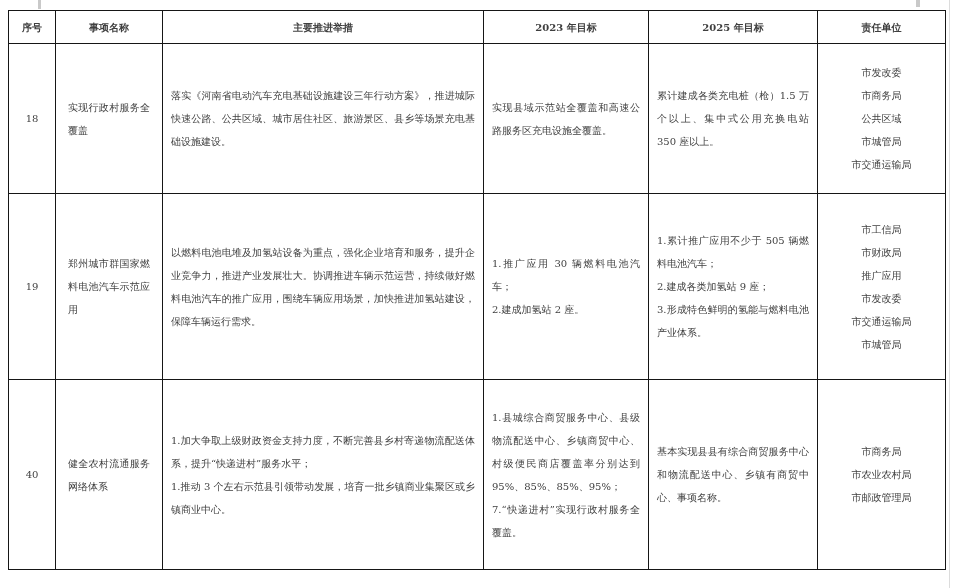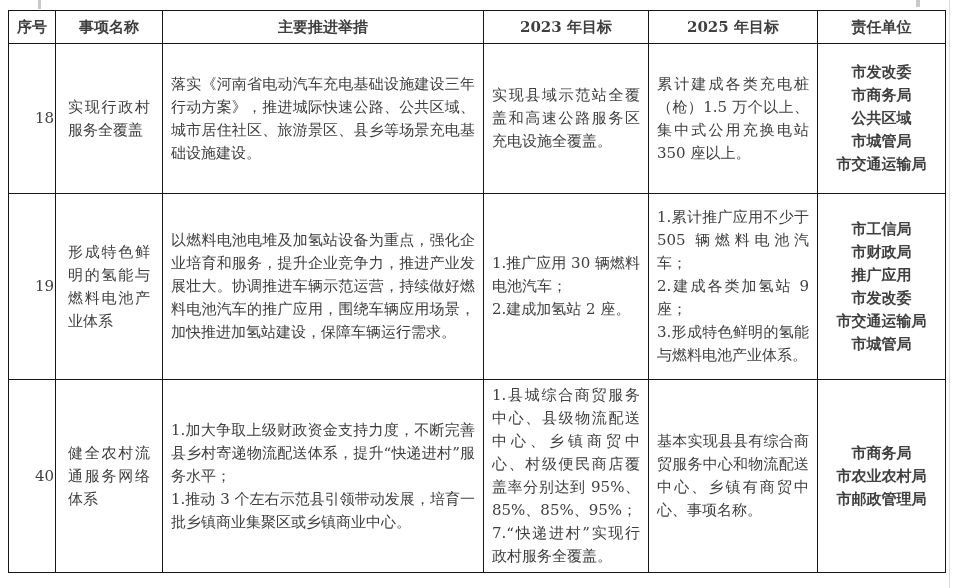--- a/index.html
+++ b/index.html
@@ -16,21 +16,21 @@
     position: absolute;
     left: 8px;
     top: 10px;
     width: 937px;
     border-collapse: collapse;
     table-layout: fixed;
   }
   table.plan th, table.plan td {
     border: 1.5px solid #161616;
     vertical-align: middle;
-    font-size: 15px;
+    font-size: 10px;
     line-height: 23px;
     color: #3f3f3f;
     overflow: hidden;
   }
   col.c-no    { width: 47px; }
   col.c-name  { width: 107px; }
   col.c-meas  { width: 321px; }
   col.c-2023  { width: 165px; }
   col.c-2025  { width: 169px; }
   col.c-unit  { width: 128px; }
@@ -41,40 +41,39 @@
   tr.r20 { height: 190px; }
 
   th.hcell {
     font-weight: bold;
     font-size: 15.5px;
     text-align: center;
     padding: 2px 2px;
     color: #303030;
   }
   td.num {
-    text-align: right;
+    text-align: center;
     font-size: 16px;
     margin-left: 46px;
   }
   td.name {
     text-align: justify;
     padding: 2px 12px;
   }
   td.meas {
     text-align: justify;
     padding: 4px 8px;
   }
   td.goal {
     text-align: justify;
     padding: 4px 8px;
   }
   td.unit {
     text-align: center;
     padding: 2px 2px;
-    font-weight: bold;
   }
   .para { text-align: justify; }
   .uline { text-align: center; }
 
   
   .edge-line-right {
     position: absolute;
     left: 949px; top: 0;
     width: 1px; height: 588px;
     background: #dcdcdc;
@@ -138,21 +137,21 @@
           <div class="uline">市发改委</div>
           <div class="uline">市商务局</div>
           <div class="uline">公共区域</div>
           <div class="uline">市城管局</div>
           <div class="uline">市交通运输局</div>
         </td>
       </tr>
 
       <tr class="r19">
         <td class="num">19</td>
-        <td class="name">形成特色鲜明的氢能与燃料电池产业体系</td>
+        <td class="name">郑州城市群国家燃料电池汽车示范应用</td>
         <td class="meas">
           <div class="para">以燃料电池电堆及加氢站设备为重点，强化企业培育和服务，提升企业竞争力，推进产业发展壮大。协调推进车辆示范运营，持续做好燃料电池汽车的推广应用，围绕车辆应用场景，加快推进加氢站建设，保障车辆运行需求。</div>
         </td>
         <td class="goal">
           <div class="para">1.推广应用 30 辆燃料电池汽车；</div>
           <div class="para">2.建成加氢站 2 座。</div>
         </td>
         <td class="goal">
           <div class="para">1.累计推广应用不少于 505 辆燃料电池汽车；</div>
           <div class="para">2.建成各类加氢站 9 座；</div>

